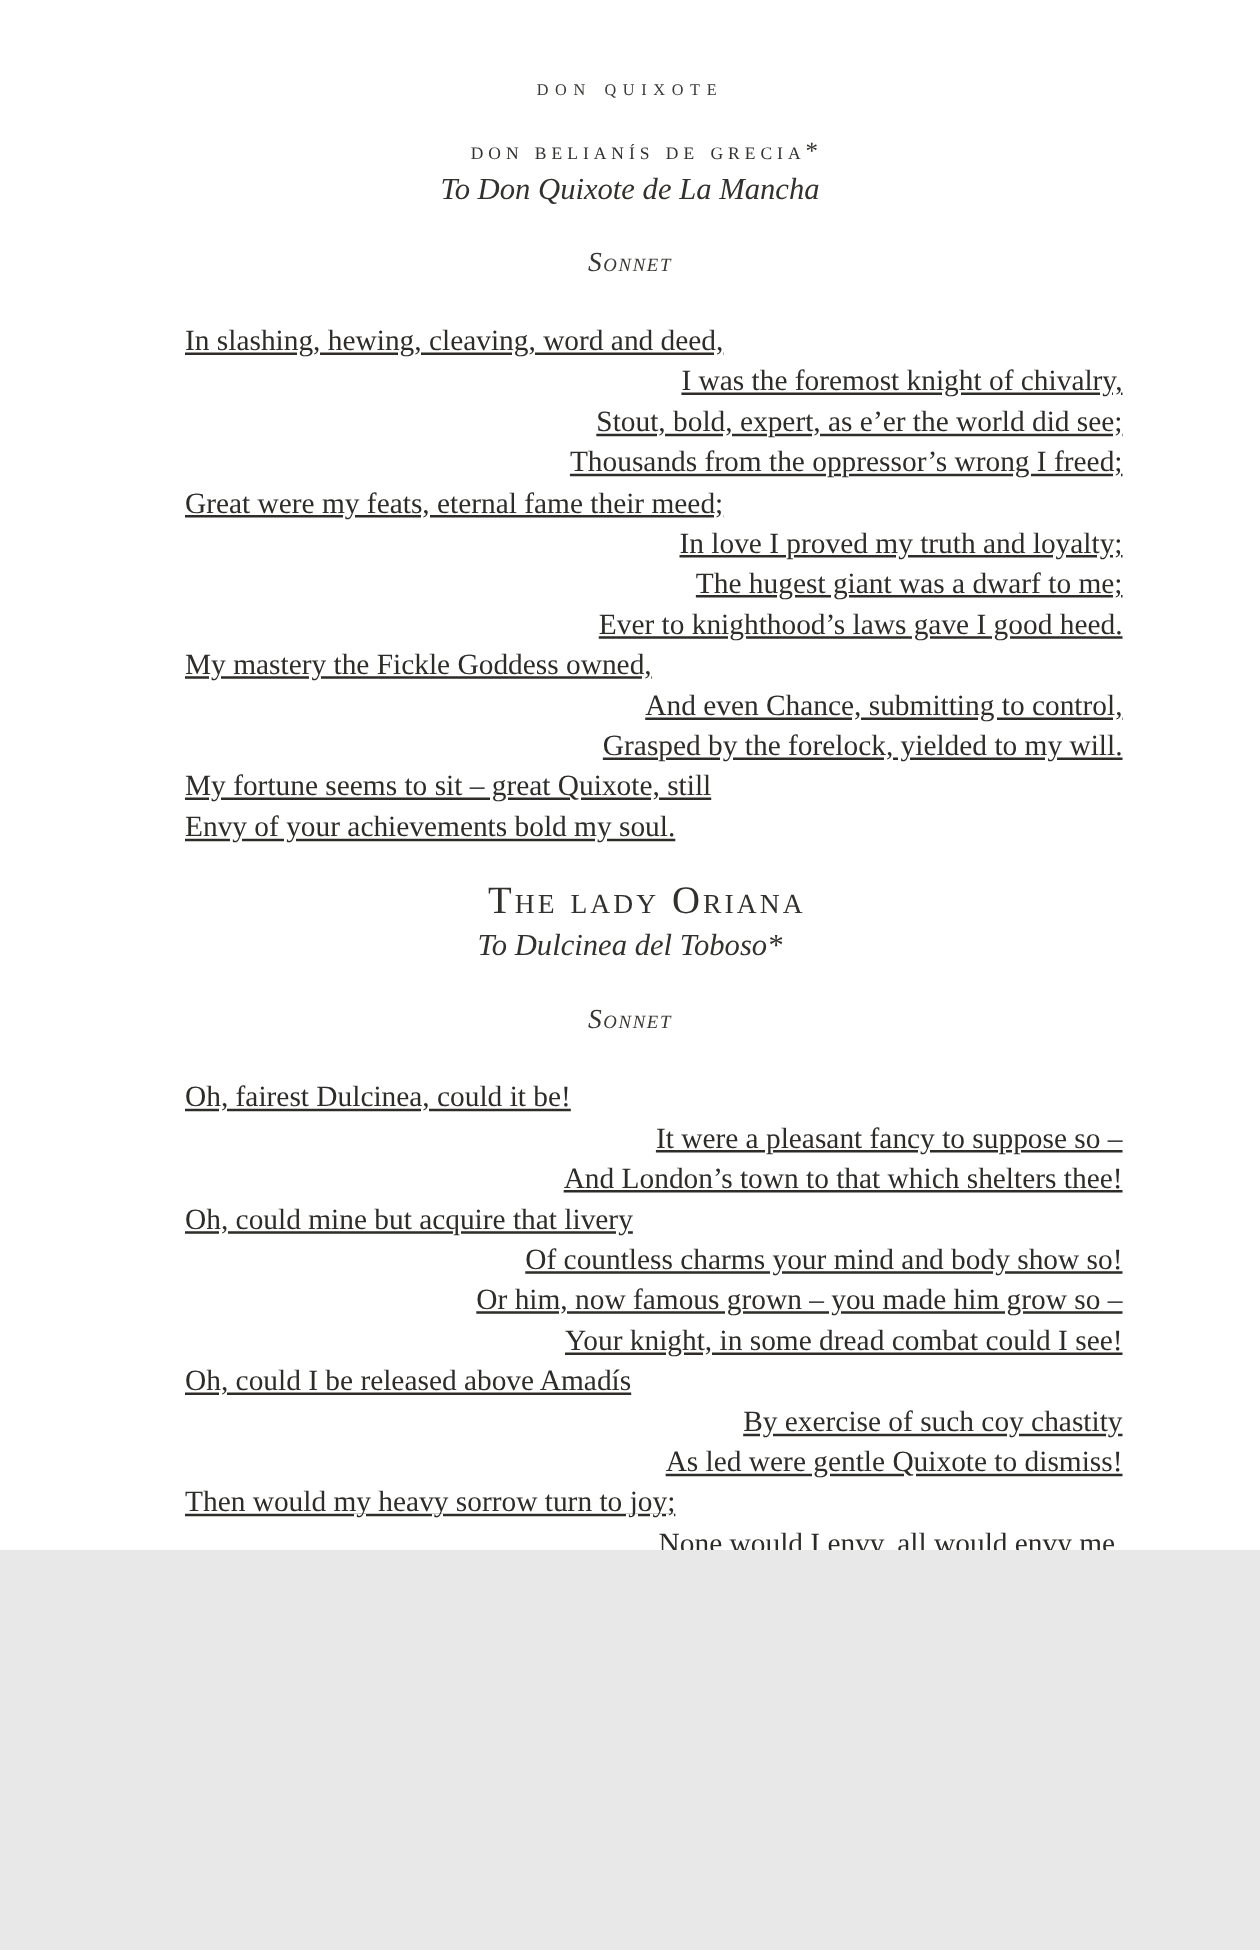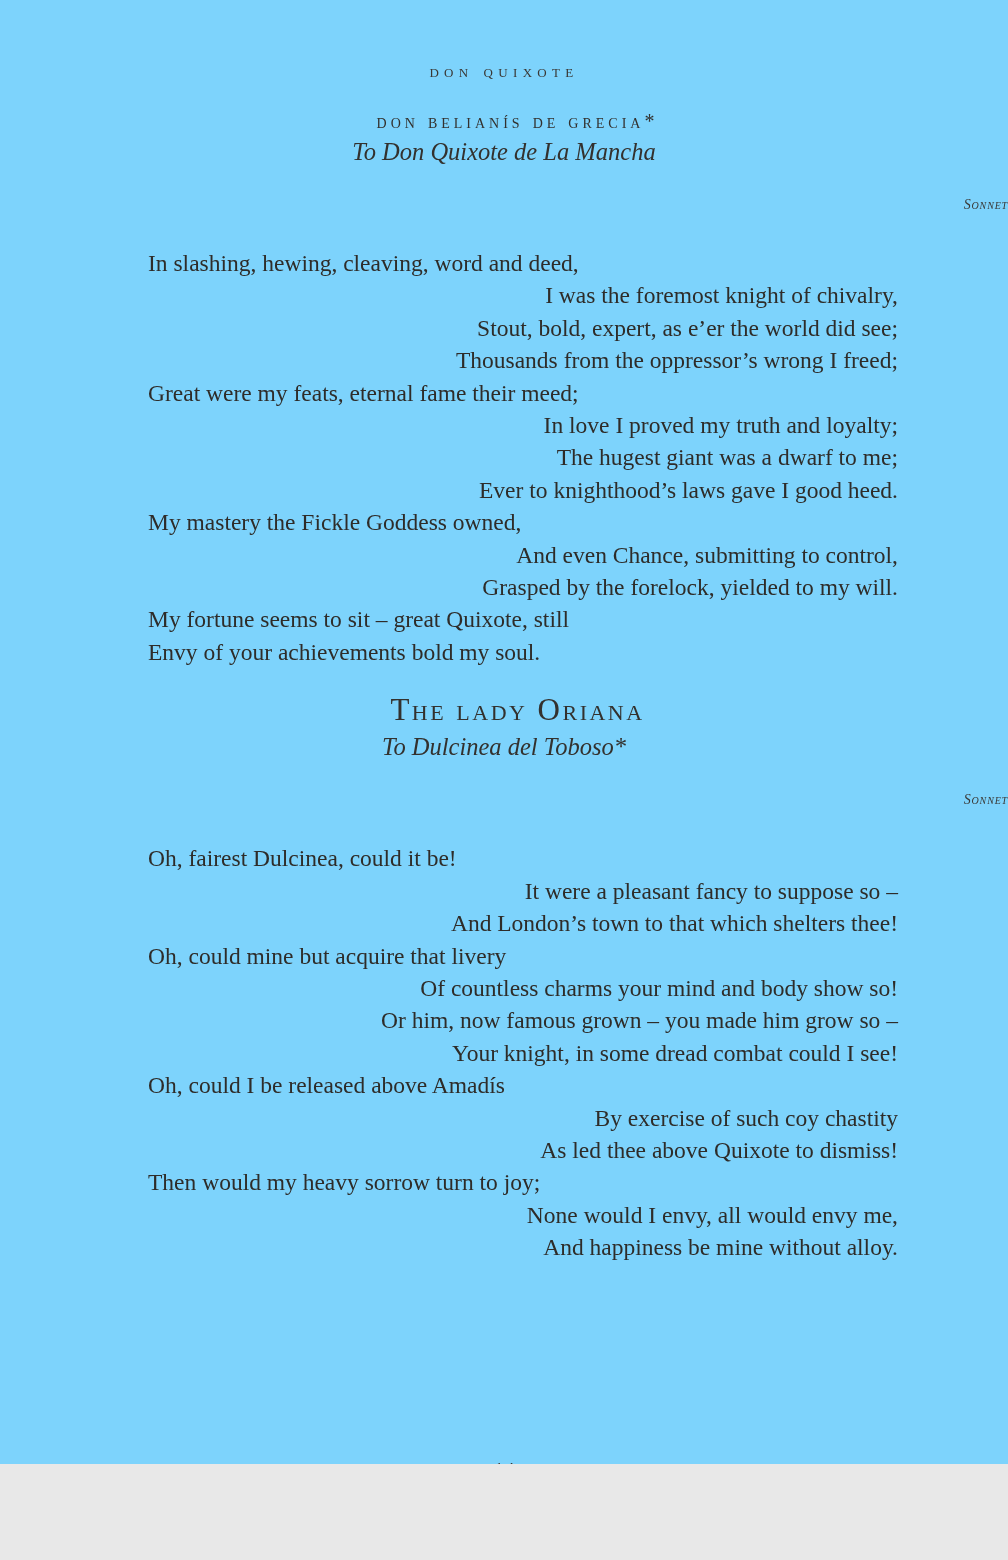--- a/index.html
+++ b/index.html
@@ -1,21 +1,21 @@
 <!DOCTYPE html>
 <html><head>
 <meta charset="utf-8">
 <style>
   html, body { margin: 0; padding: 0; background: #e8e8e8; }
   .page {
     position: relative;
     width: 1008px;
-    height: 1464px;
+    height: 1240px;
     margin: 0 auto;
-    background: #7dd3fc;
+    background: #ffffff;
     color: #302e2b;
     font-family: "Liberation Serif", "DejaVu Serif", serif;
     box-sizing: border-box;
     padding-top: 60px;
     overflow: hidden;
   }
   .running-header {
     text-align: center;
     font-size: 19px;
     letter-spacing: 0.28em;
@@ -35,37 +35,37 @@
   }
   .author.allsmall { text-transform: lowercase; }
   .author.mixed { font-size: 31px; letter-spacing: 0.08em; }
   .dedication-line {
     margin-top: 5px;
     font-style: italic;
     font-size: 24.5px;
     color: #33312e;
   }
   .form-label {
-    text-align: right;
+    text-align: center;
     margin-top: 31px;
     font-style: italic;
     font-variant: small-caps;
-    font-size: 14px;
+    font-size: 22px;
     letter-spacing: 0.06em;
     color: #3a3835;
   }
   .poem {
     margin-top: 34px;
     margin-left: 148px;
     margin-right: 110px;
     font-size: 23.5px;
     line-height: 32.4px;
     color: #2e2c29;
   }
-  .line { white-space: nowrap; }
+  .line { white-space: nowrap; text-decoration: underline; }
   .line.indent { padding-left: 26px; text-align: right; }
   .page-number {
     position: absolute;
     top: 1458px;
     left: 0;
     width: 100%;
     text-align: center;
     font-size: 21px;
     color: #3a3835;
   }
@@ -109,21 +109,21 @@
     <div class="poem">
       <div class="line">Oh, fairest Dulcinea, could it be!</div>
       <div class="line indent">It were a pleasant fancy to suppose so –</div>
       <div class="line indent">And London’s town to that which shelters thee!</div>
       <div class="line">Oh, could mine but acquire that livery</div>
       <div class="line indent">Of countless charms your mind and body show so!</div>
       <div class="line indent">Or him, now famous grown – you made him grow so –</div>
       <div class="line indent">Your knight, in some dread combat could I see!</div>
       <div class="line">Oh, could I be released above Amadís</div>
       <div class="line indent">By exercise of such coy chastity</div>
-      <div class="line indent">As led thee above Quixote to dismiss!</div>
+      <div class="line indent">As led were gentle Quixote to dismiss!</div>
       <div class="line">Then would my heavy sorrow turn to joy;</div>
       <div class="line indent">None would I envy, all would envy me,</div>
       <div class="line indent">And happiness be mine without alloy.</div>
     </div>
   </section>
 
   <div class="page-number">14</div>
 
 </div>
 

